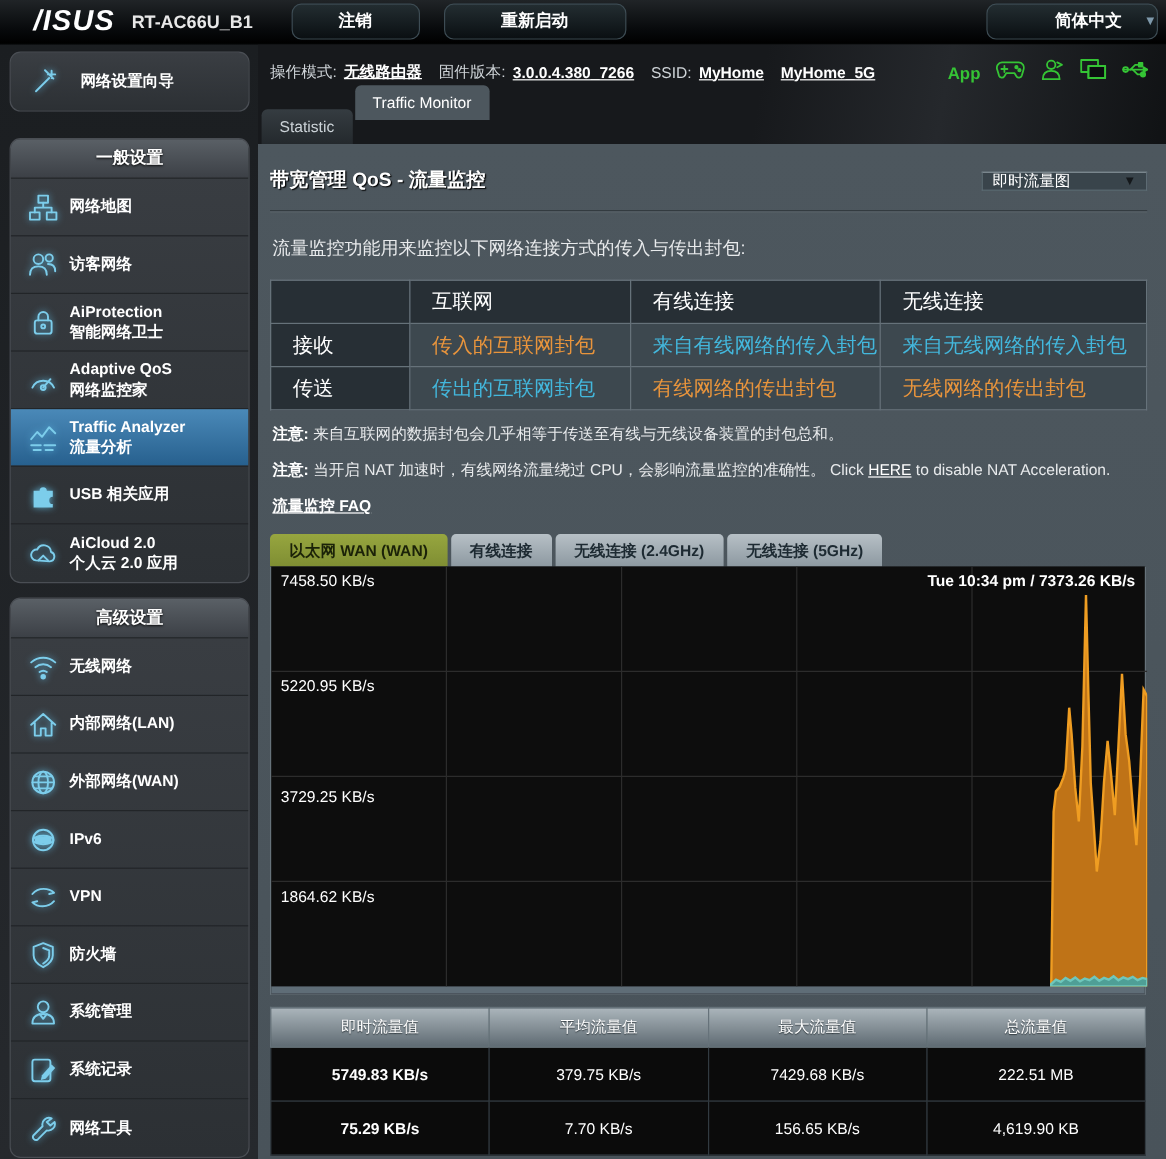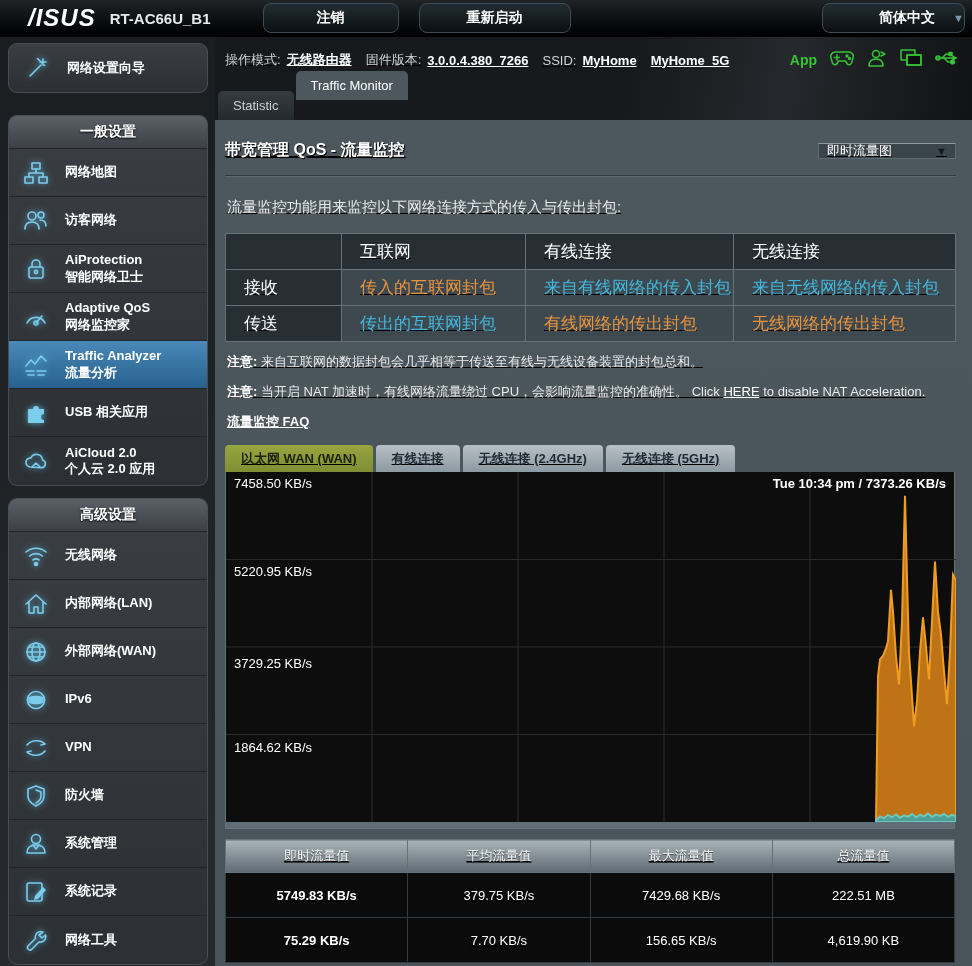--- a/index.html
+++ b/index.html
@@ -7,47 +7,47 @@
     font-family:"Liberation Sans", sans-serif; }
   
   .topbar { height:37px; background:linear-gradient(#202427,#07090b 70%,#000);
     display:flex; align-items:center; position:relative; border-bottom:1px solid #000; }
   .brand { font-size:24px; font-weight:bold; font-style:italic; color:#fff;
     letter-spacing:1px; margin-left:28px; }
   .model { color:#e8e8e8; font-weight:bold; font-size:15px; margin-left:14px; }
   .tb-btn { height:30px; border-radius:8px; border:1px solid #3d4c54;
     background:linear-gradient(#232d31,#0a0f12); color:#fff; font-weight:bold;
     font-size:14px; cursor:pointer; }
-  .logout-btn { width:136px; margin-left:52px; }
+  .logout-btn { width:107px; margin-left:32px; }
   .reboot-btn { width:152px; margin-left:20px; }
   .lang-btn { position:absolute; right:7px; top:3px; width:143px; display:flex;
     align-items:center; justify-content:flex-end; gap:18px; }
   .lang-arrow { color:#7e99ab; font-size:11px; }
   
   .layout { display:flex; height:929px; }
   
   .sidebar { width:215px; background:linear-gradient(#1b1e21,#26292d); padding:6px 7px 0 8px; flex-shrink:0; }
   .panel { border:1px solid #4a4e54; border-radius:9px; overflow:hidden;
     background:linear-gradient(#3a3e43,#2c3034); margin-bottom:12px; }
   .wizard { height:50px; display:flex; align-items:center; gap:12px; padding-left:12px;
     color:#fff; font-weight:bold; font-size:13px; cursor:pointer; margin-bottom:22px; }
   .group-title { height:33px; display:flex; align-items:center; justify-content:center;
     color:#fff; font-weight:bold; font-size:14px;
     background:linear-gradient(#5a6066,#3c4046); border-bottom:1px solid #24272a;
     text-shadow:0 1px 2px #000; }
-  .side-item { min-height:48px; display:flex; align-items:center; gap:12px;
+  .side-item { min-height:48px; display:flex; align-items:center; gap:5px;
     padding:4px 6px 4px 10px; border-bottom:1px solid #222528; cursor:pointer; }
   .side-item:last-child { border-bottom:none; }
   .side-item .txt { color:#fff; font-weight:bold; font-size:13px; line-height:1.25; }
   .side-item.active { background:linear-gradient(#4a89b8,#27608e); }
   .icon-badge { width:34px; height:34px; flex-shrink:0; display:flex; align-items:center;
     justify-content:center; }
   .icon-badge svg { filter:drop-shadow(0 0 3px rgba(100,195,235,.8)); }
   
-  .main { flex:1; display:flex; flex-direction:column; background:#0c0e10;text-decoration:underline; }
+  .main { flex:1; display:flex; flex-direction:column; background:#0c0e10; }
   .banner { height:83px; background:linear-gradient(100deg,#17191c 55%,#25282c 75%,#101214);
     position:relative; }
   .infobar { display:flex; align-items:center; gap:6px; padding:14px 0 0 10px;
     font-size:13px; color:#cfd4d8; }
   .infobar .lbl { color:#cfd4d8; }
   .infobar a.val { color:#fff; font-weight:bold; text-decoration:underline; cursor:pointer; margin-right:8px; }
   .status-icons { position:absolute; right:14px; top:12px; display:flex; align-items:center; gap:13px; }
   .app-word { color:#35c435; font-weight:bold; font-size:14px; }
   .tabrow { position:absolute; bottom:0; left:3px; display:flex; gap:2px; }
   .tab { height:29px; padding:0 15px; display:flex; align-items:center; font-size:13px;

